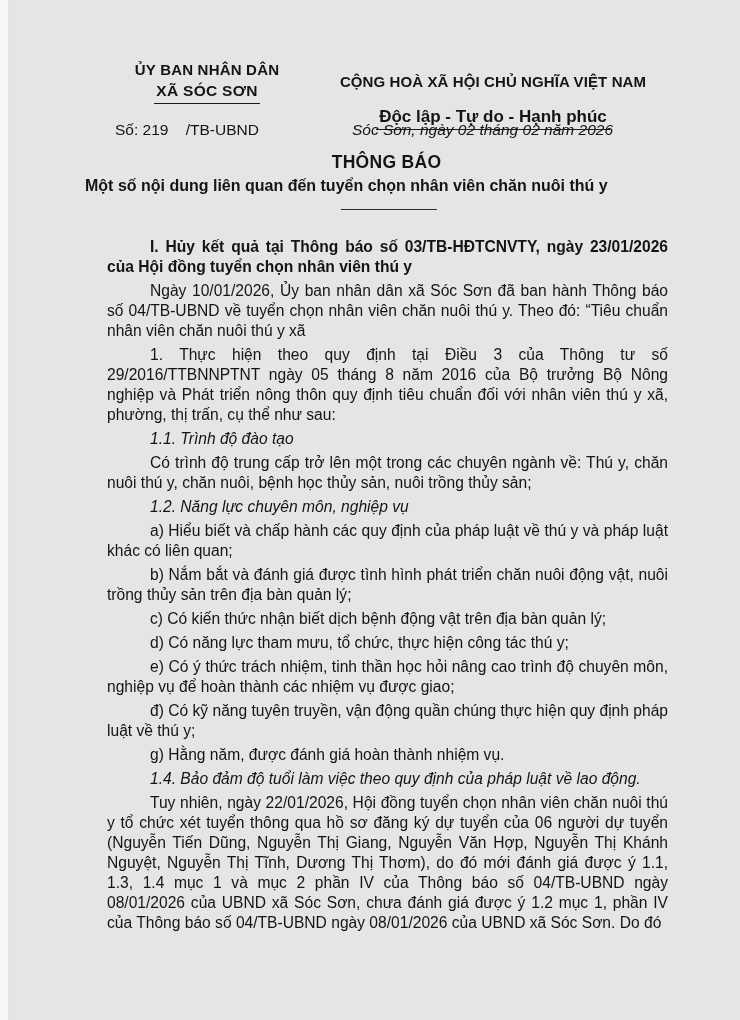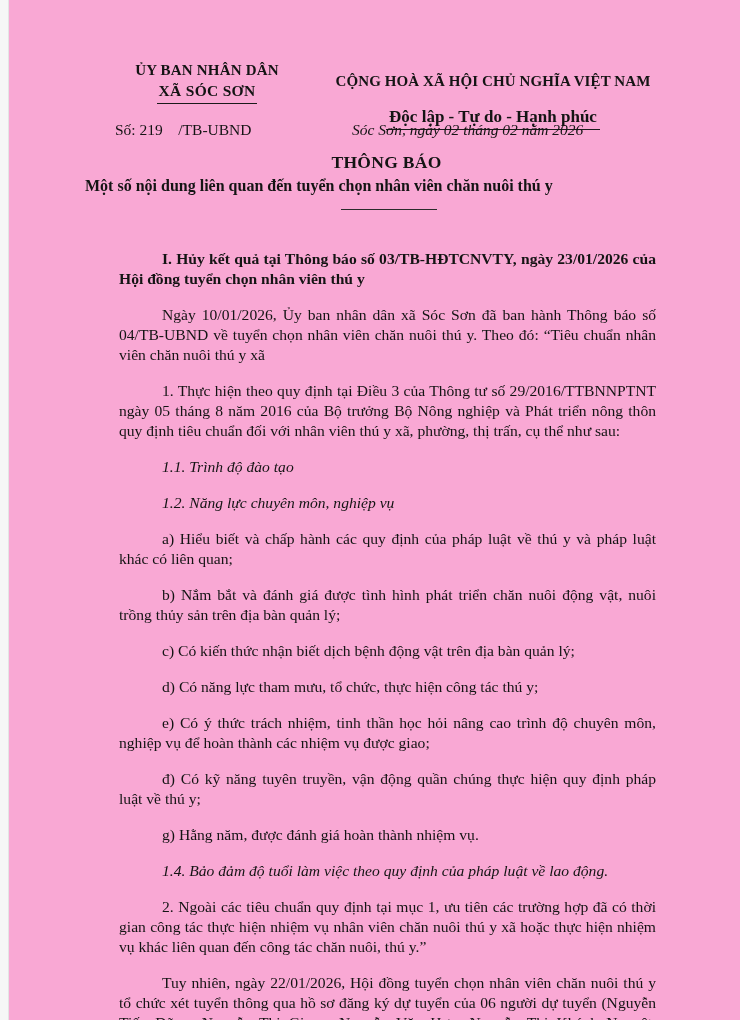--- a/index.html
+++ b/index.html
@@ -1,20 +1,20 @@
 <!DOCTYPE html>
 <html><head>
 <meta charset="utf-8">
 <style>
   html,body{margin:0;padding:0;}
   .doc{
     position:relative;
     width:740px;height:1020px;
-    background:#f9a8d4;
-    font-family:Liberation Serif, serif;
+    background:#e5e5e5;
+    font-family:Liberation Sans, sans-serif;
     color:#141414;
     overflow:hidden;
   }
   .edge-line{
     position:absolute;left:8px;top:0;bottom:0;width:1px;
     background:#e4e4e4;
   }
   .edge-shade{
     position:absolute;left:0;top:0;bottom:0;width:8px;
     background:#f6f6f6;
@@ -51,21 +51,21 @@
   }
   .subtitle-rule{
     position:absolute;top:209px;left:341px;width:96px;
     border-top:1.8px solid #2b2b2b;height:0;
   }
   .body-text{
     position:absolute;top:233px;left:103px;width:569px;
     font-size:15.6px;line-height:20px;
     text-align:justify;
   }
-  .body-text p{margin:16px;text-indent:43px;}
+  .body-text p{margin:4px;text-indent:43px;}
   .body-text p.bold{font-weight:bold;}
   .body-text p.italic{font-style:italic;}
 </style>
 </head>
 <body>
 
 <div class="doc">
   <div class="edge-shade"></div>
   <div class="edge-line"></div>
 
@@ -84,25 +84,25 @@
 
   <div class="title">THÔNG BÁO</div>
   <div class="subtitle">Một số nội dung liên quan đến tuyển chọn nhân viên chăn nuôi thú y</div>
   <div class="subtitle-rule"></div>
 
   <div class="body-text">
       <p class="bold">I. Hủy kết quả tại Thông báo số 03/TB-HĐTCNVTY, ngày 23/01/2026 của Hội đồng tuyển chọn nhân viên thú y</p>
       <p class="normal">Ngày 10/01/2026, Ủy ban nhân dân xã Sóc Sơn đã ban hành Thông báo số 04/TB-UBND về tuyển chọn nhân viên chăn nuôi thú y. Theo đó: “Tiêu chuẩn nhân viên chăn nuôi thú y xã</p>
       <p class="normal">1. Thực hiện theo quy định tại Điều 3 của Thông tư số 29/2016/TTBNNPTNT ngày 05 tháng 8 năm 2016 của Bộ trưởng Bộ Nông nghiệp và Phát triển nông thôn quy định tiêu chuẩn đối với nhân viên thú y xã, phường, thị trấn, cụ thể như sau:</p>
       <p class="italic">1.1. Trình độ đào tạo</p>
+      <p class="normal">Có trình độ trung cấp trở lên một trong các chuyên ngành về: Thú y, chăn nuôi thú y, chăn nuôi, bệnh học thủy sản, nuôi trồng thủy sản;</p>
       <p class="italic">1.2. Năng lực chuyên môn, nghiệp vụ</p>
       <p class="normal">a) Hiểu biết và chấp hành các quy định của pháp luật về thú y và pháp luật khác có liên quan;</p>
       <p class="normal">b) Nắm bắt và đánh giá được tình hình phát triển chăn nuôi động vật, nuôi trồng thủy sản trên địa bàn quản lý;</p>
       <p class="normal">c) Có kiến thức nhận biết dịch bệnh động vật trên địa bàn quản lý;</p>
       <p class="normal">d) Có năng lực tham mưu, tổ chức, thực hiện công tác thú y;</p>
       <p class="normal">e) Có ý thức trách nhiệm, tinh thần học hỏi nâng cao trình độ chuyên môn, nghiệp vụ để hoàn thành các nhiệm vụ được giao;</p>
       <p class="normal">đ) Có kỹ năng tuyên truyền, vận động quần chúng thực hiện quy định pháp luật về thú y;</p>
       <p class="normal">g) Hằng năm, được đánh giá hoàn thành nhiệm vụ.</p>
       <p class="italic">1.4. Bảo đảm độ tuổi làm việc theo quy định của pháp luật về lao động.</p>
-      <p class="normal">2. Ngoài các tiêu chuẩn quy định tại mục 1, ưu tiên các trường hợp đã có thời gian công tác thực hiện nhiệm vụ nhân viên chăn nuôi thú y xã hoặc thực hiện nhiệm vụ khác liên quan đến công tác chăn nuôi, thú y.”</p>
       <p class="normal">Tuy nhiên, ngày 22/01/2026, Hội đồng tuyển chọn nhân viên chăn nuôi thú y tổ chức xét tuyển thông qua hồ sơ đăng ký dự tuyển của 06 người dự tuyển (Nguyễn Tiến Dũng, Nguyễn Thị Giang, Nguyễn Văn Hợp, Nguyễn Thị Khánh Nguyệt, Nguyễn Thị Tĩnh, Dương Thị Thơm), do đó mới đánh giá được ý 1.1, 1.3, 1.4 mục 1 và mục 2 phần IV của Thông báo số 04/TB-UBND ngày 08/01/2026 của UBND xã Sóc Sơn, chưa đánh giá được ý 1.2 mục 1, phần IV của Thông báo số 04/TB-UBND ngày 08/01/2026 của UBND xã Sóc Sơn. Do đó</p>
     </div>
 </div>
 
 </body></html>

